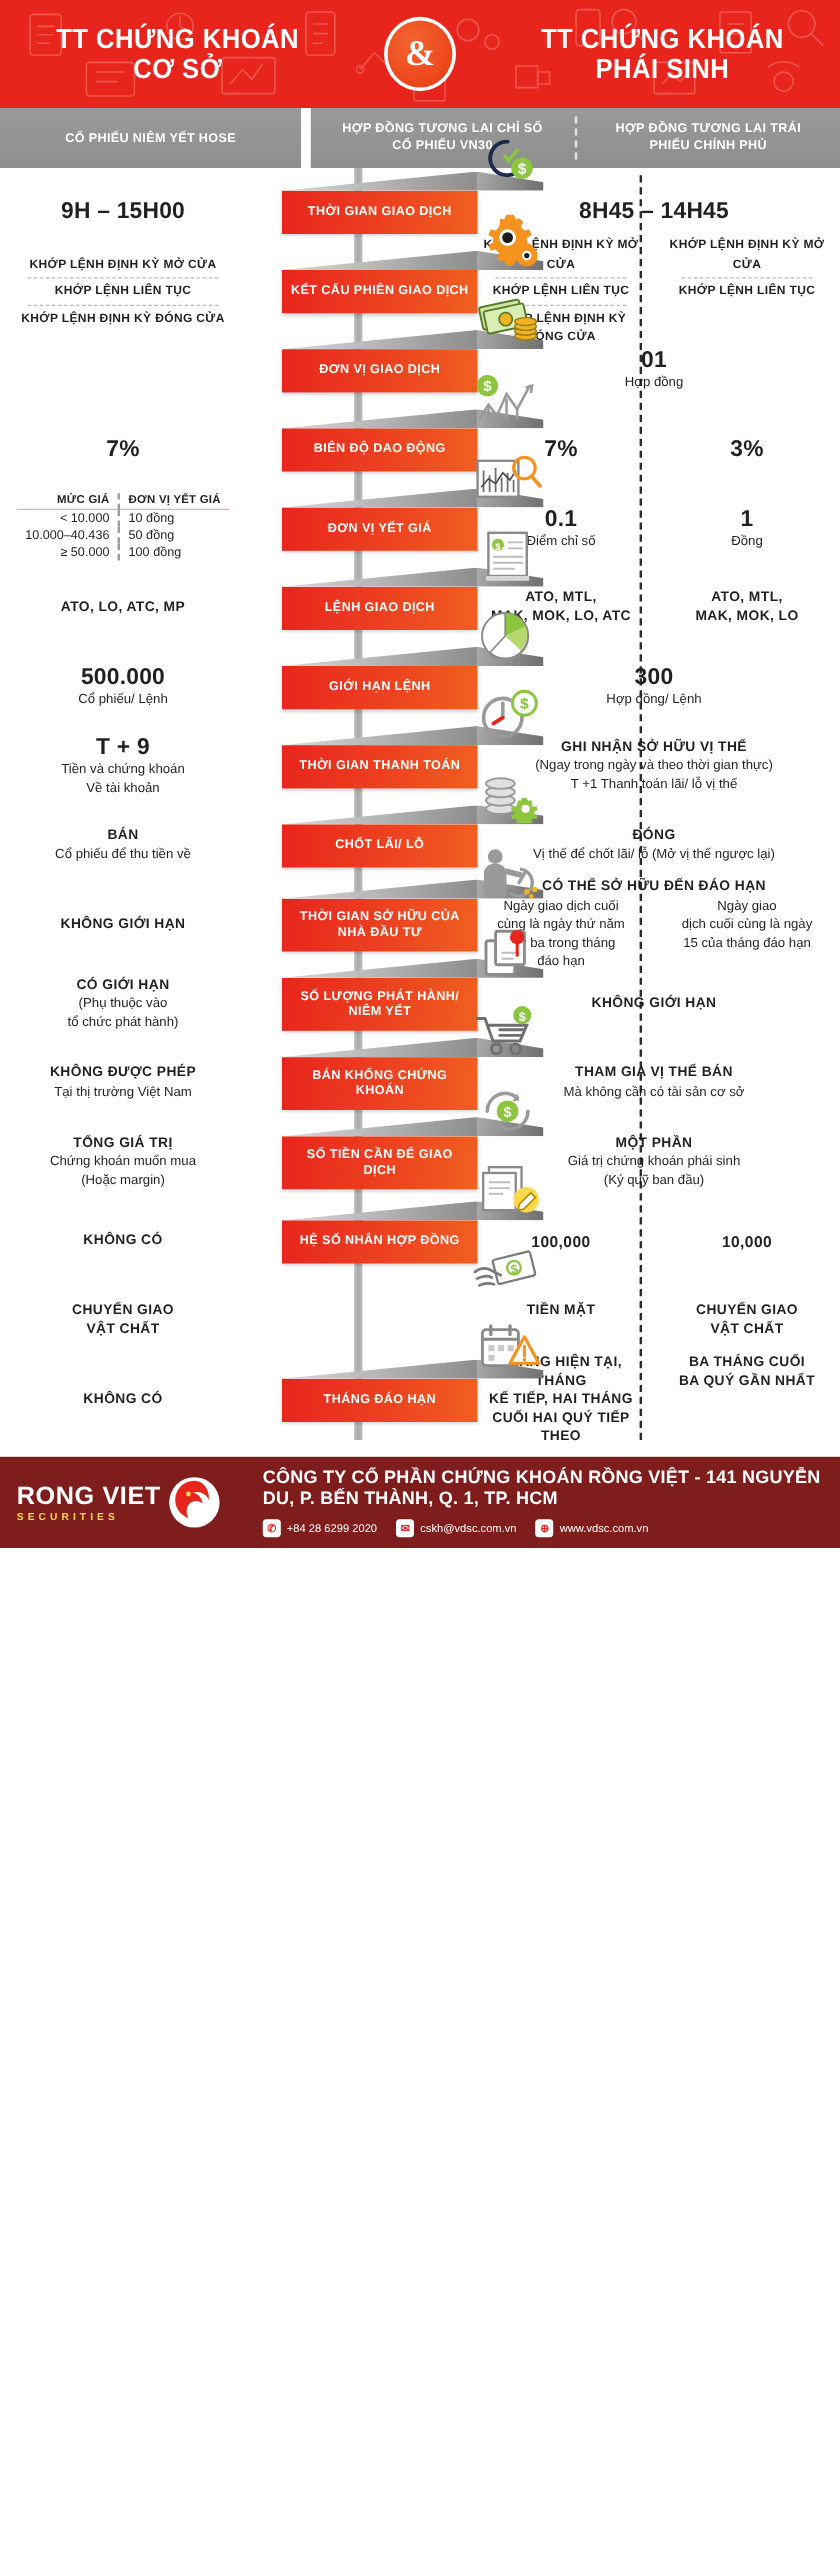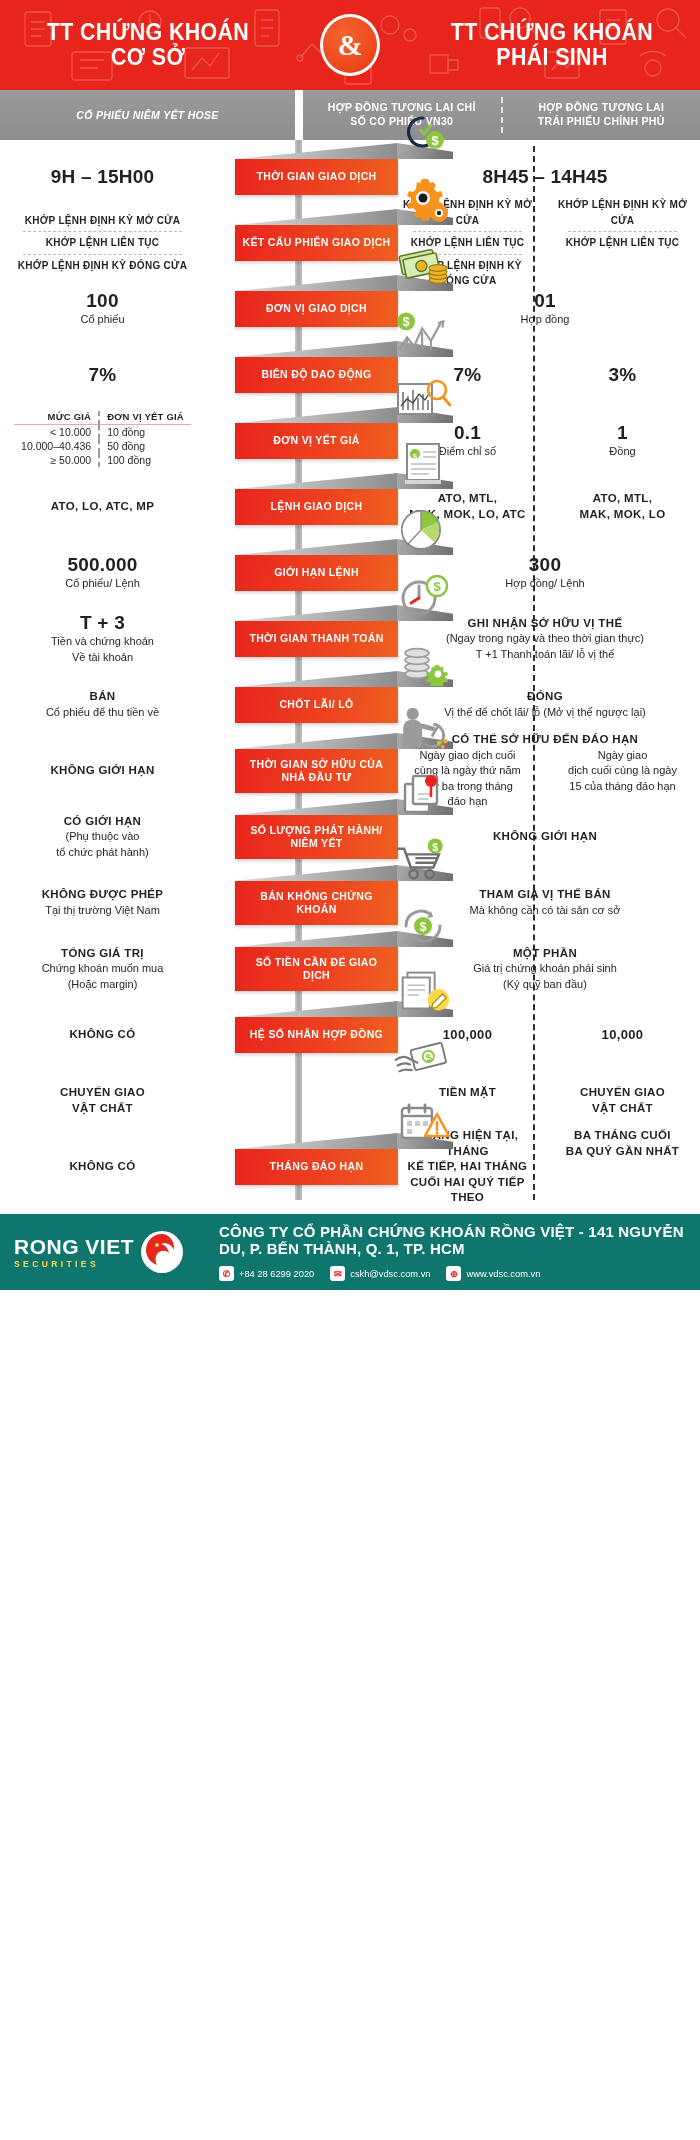--- a/index.html
+++ b/index.html
@@ -58,25 +58,24 @@
   .subheader {
     display: flex;
     height: 50px;
     font-size: 10.5px;
     font-weight: bold;
     color: #ffffff;
     letter-spacing: .3px;
     text-transform: uppercase;
   }
   .sub-left {
-    width: 295px;
+    width: 251px;
     background: linear-gradient(180deg,#9a9a9a,#8e8e8e);
     display: flex; align-items: center; justify-content: center;
     text-align: left;
-    font-style: italic;
   }
   .sub-gap { width: 8px; background: #ffffff; }
   .sub-right {
     flex: 1;
     background: linear-gradient(180deg,#9a9a9a,#8e8e8e);
     display: flex; align-items: stretch;
   }
   .sub-cell {
     flex: 1;
     display: flex; align-items: center; justify-content: center;
@@ -242,21 +241,21 @@
     top: -34px;
     width: 62px; height: 48px;
     z-index: 5;
     pointer-events: none;
   }
   .ico svg { width: 100%; height: 100%; }
 
   
   .footer {
     margin-top: 14px;
-    background: #0f766e;
+    background: #7f1d1d;
     height: 76px;
     display: flex;
     align-items: center;
     padding: 0 14px;
     color: #fff;
   }
   .logo-box { display: flex; align-items: center; gap: 6px; width: 205px; }
   .logo-text { line-height: 1; }
   .logo-main {
     font-size: 21px; font-weight: bold; letter-spacing: .5px; color: #fff;
@@ -408,24 +407,20 @@
                 <div>
                   <div class="caps-sm">KHỚP LỆNH ĐỊNH KỲ MỞ CỬA</div>
                   <div class="dashline"></div>
                   <div class="caps-sm">KHỚP LỆNH LIÊN TỤC</div>
                 </div>
               </div>
     </div>
           </div>
   </div>
   <div class="row">
-    <div class="col-left">
-            <div class="big">100</div>
-            <div class="norm">Cổ phiếu</div>
-          </div>
     <div class="col-spacer"></div>
     <div class="ribbon-wrap">
       <div class="ribbon">
         <span class="fold-top"></span>
         <span class="fold-tail"></span>
         <span>ĐƠN VỊ GIAO DỊCH</span>
       </div>
     </div>
     <span class="ico"><svg viewBox="0 0 60 48">
               <g transform="rotate(-12 28 22)">
@@ -585,21 +580,21 @@
             </svg></span>
     <div class="col-right" style="flex-wrap:wrap">
             <div class="rc span2" style="flex:2">
               <div class="big">300</div>
               <div class="norm">Hợp đồng/ Lệnh</div>
             </div>
           </div>
   </div>
   <div class="row">
     <div class="col-left">
-            <div class="big">T + 3</div>
+            <div class="big">T + 9</div>
             <div class="norm">Tiền và chứng khoán<br>Về tài khoản</div>
           </div>
     <div class="col-spacer"></div>
     <div class="ribbon-wrap">
       <div class="ribbon">
         <span class="fold-top"></span>
         <span class="fold-tail"></span>
         <span>THỜI GIAN THANH TOÁN</span>
       </div>
     </div>

